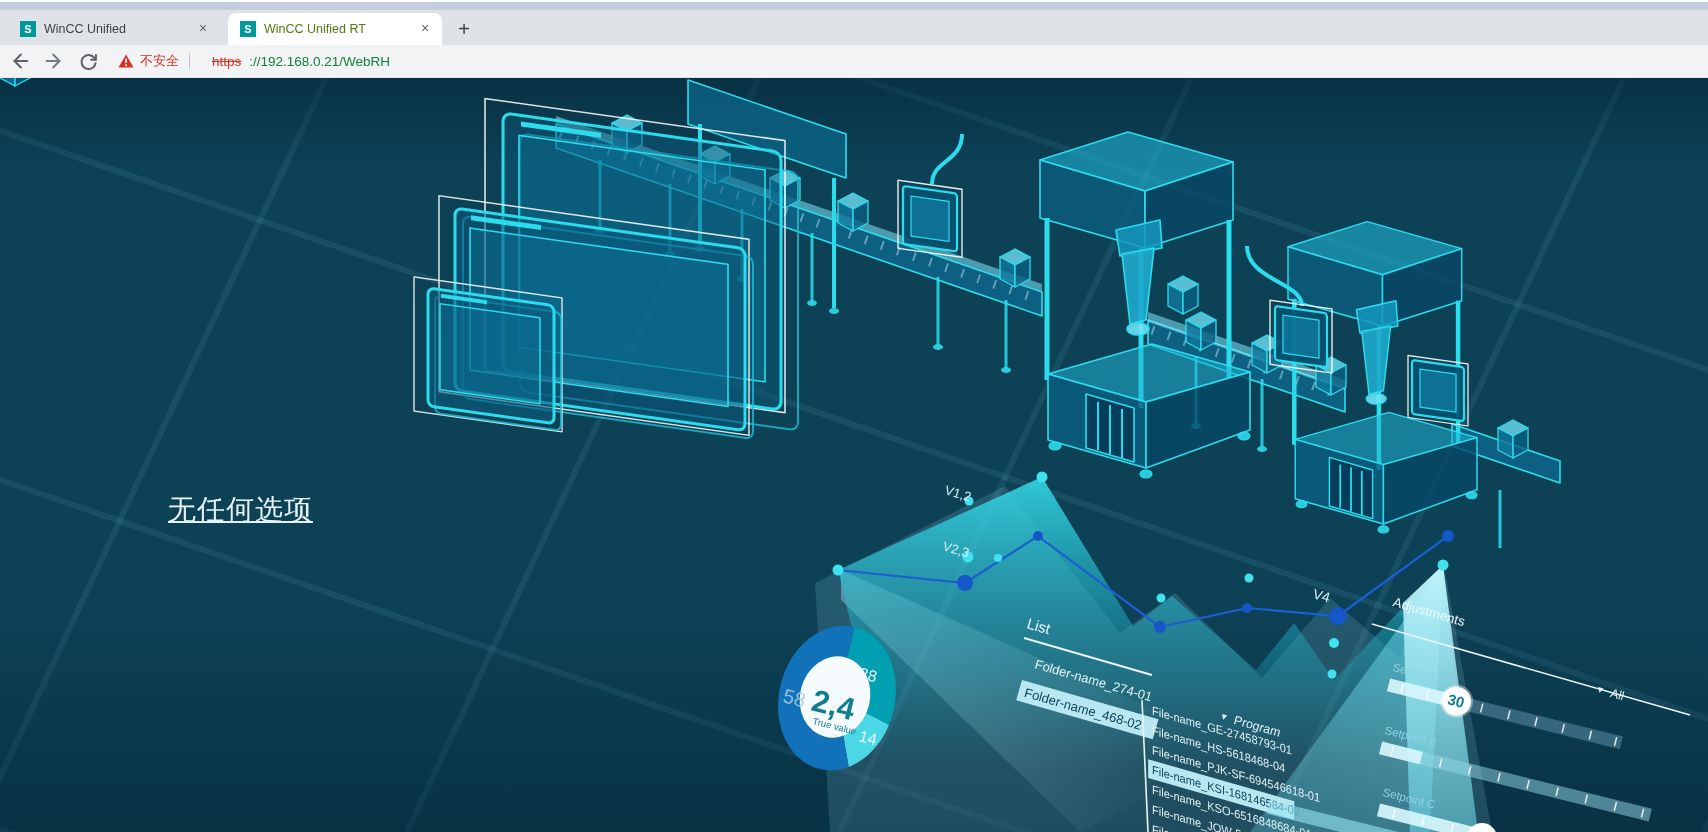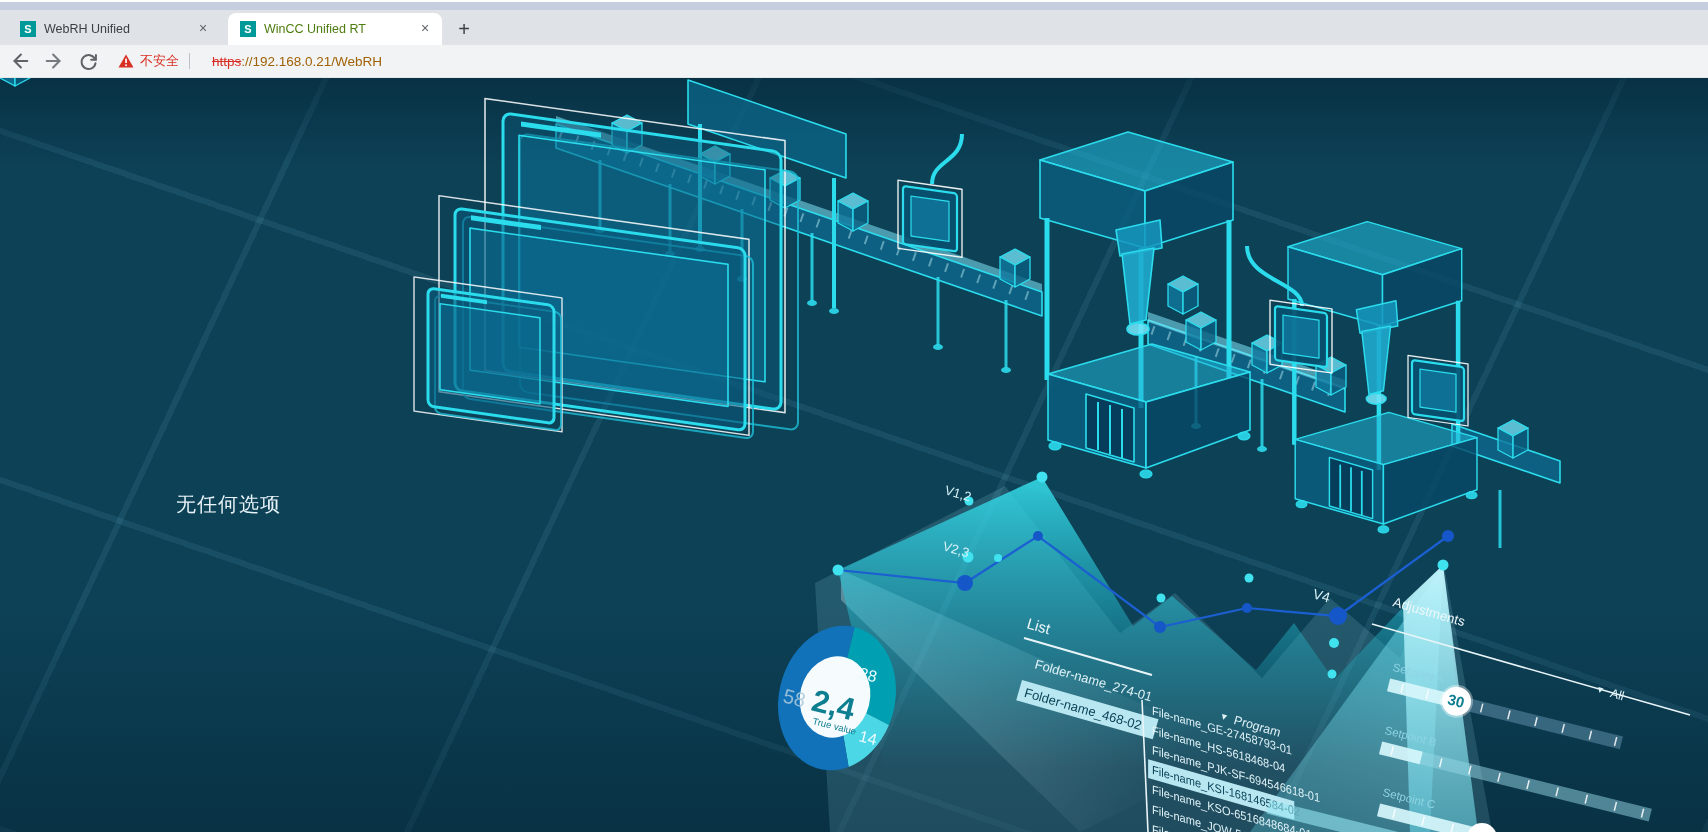--- a/index.html
+++ b/index.html
@@ -21,43 +21,43 @@
     line-height:17px; text-align:center; margin-right:8px; flex:none; }
   .newtab-btn { position:absolute; left:452px; top:8px; width:24px; height:24px; color:#3c4043;
     font-size:20px; line-height:22px; text-align:center; }
   .toolbar { position:absolute; left:0; top:45px; width:1708px; height:33px; background:#f1f3f4;
     display:flex; align-items:center; border-bottom:1px solid #e4e6e8; }
   .navicon { width:28px; height:28px; margin-left:6px; display:flex; align-items:center; justify-content:center; }
   .addr { display:flex; align-items:center; margin-left:16px; font-size:13.5px; }
   .warn-label { color:#d93025; font-size:13px; margin-left:6px; }
   .addr-div { width:1px; height:16px; background:#bdc1c6; margin:0 10px; }
   .scheme { color:#d93025; text-decoration:line-through;padding-left:12px; }
-  .url-rest { color:#a16207; }
+  .url-rest { color:#15803d;margin-left:8px; }
 
   
   .content { position:absolute; left:0; top:78px; width:1708px; height:754px; overflow:hidden;
     background-color:#0d4156;
     background-image:
       linear-gradient(180deg, rgba(4,36,54,.55) 0%, rgba(4,36,54,0) 12%, rgba(4,36,54,0) 70%, rgba(3,30,46,.45) 100%),
       repeating-linear-gradient(19deg,  rgba(125,200,230,.10) 0 6px, transparent 6px 330px),
       repeating-linear-gradient(295deg, rgba(125,200,230,.10) 0 6px, transparent 6px 392px);
   }
-  .no-options { position:absolute; left:176px; top:413px; color:#e8f3f8; font-size:20px;
-    letter-spacing:1px; }
+  .no-options { position:absolute; left:168px; top:413px; color:#e8f3f8; font-size:28px;
+    letter-spacing:1px;text-decoration:underline; }
   svg text { font-family:"Liberation Sans","DejaVu Sans",sans-serif; }
 </style>
 </head>
 <body>
 
 <div class="win-strip"></div>
 
 <div class="tabstrip">
   <div class="tab inactive">
     <span class="favicon">S</span>
-    <span class="tab-title">WebRH Unified</span>
+    <span class="tab-title">WinCC Unified</span>
     <span class="tab-close">×</span>
   </div>
   <div class="tab active">
     <span class="favicon">S</span>
     <span class="tab-title">WinCC Unified RT</span>
     <span class="tab-close">×</span>
   </div>
   <div class="newtab-btn">+</div>
 </div>
 

